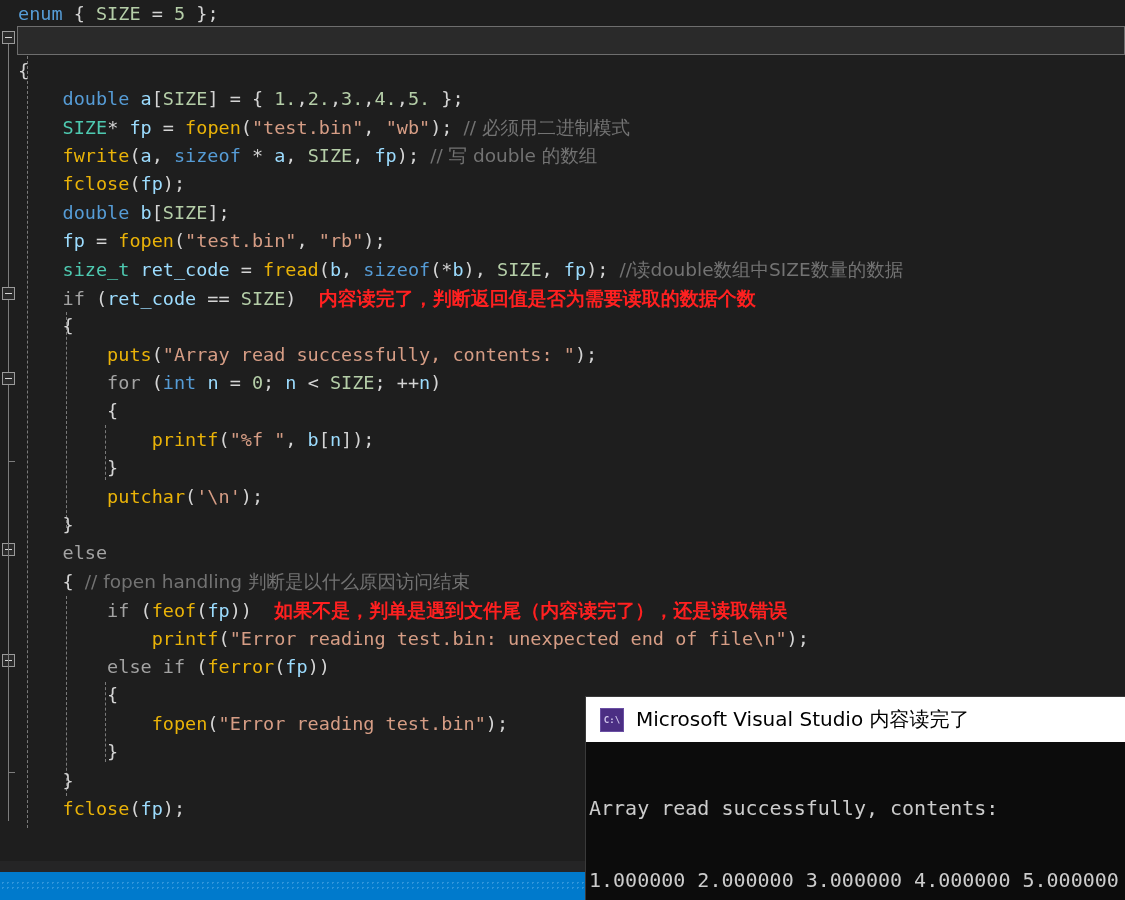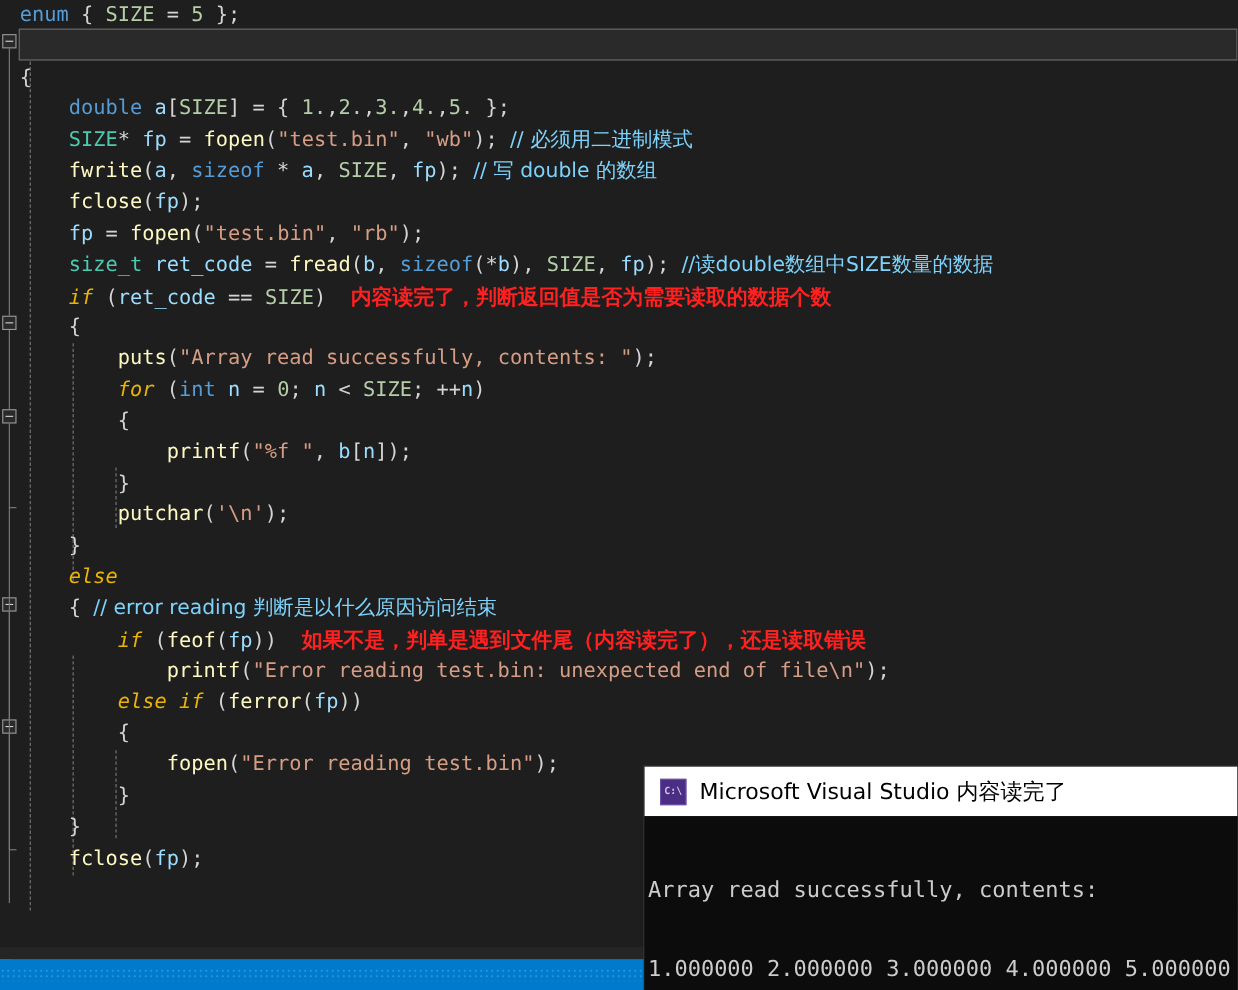--- a/index.html
+++ b/index.html
@@ -44,27 +44,27 @@
     position:absolute;left:17px;top:26px;width:1108px;height:29px;
     border:1px solid #6e6e6e;box-sizing:border-box;background:#2a2a2a;
     pointer-events:none;
   }
   
   .iguide{
     position:absolute;width:0;border-left:1px dashed #7a7a7a;
   }
   
   .kw{color:#569cd6;}
-  .kwc{color:#eab308;font-style:italic;}
+  .kwc{color:#a3a3a3;}
   .typ{color:#4ec9b0;}
-  .fn{color:#fef9c3;}
+  .fn{color:#eab308;}
   .var{color:#9cdcfe;}
   .str{color:#d69d85;}
   .num{color:#b5cea8;}
-  .cm{color:#7dd3fc;}
+  .cm{color:#737373;}
   .pn{color:#d4d4d4;}
   .red{color:#ff2020;font-family:"DejaVu Sans","Liberation Sans",sans-serif;font-size:19px;font-weight:bold;}
   .cn{font-family:"DejaVu Sans","Liberation Sans",sans-serif;}
   
   #statusbar{
     position:absolute;left:0;top:863px;width:588px;height:33px;
     background:#3f3f46;color:#e6e6e6;
     font-family:"DejaVu Sans","Liberation Sans",sans-serif;font-size:15px;
     display:flex;align-items:flex-start;flex-direction:column;
   }
@@ -150,33 +150,34 @@
   <div class="iguide" style="left:105px;top:682px;height:80px;"></div>
 
   <div class="code" id="code-lines">
       <div class="line"><span class="kw">enum</span><span class="pn"> { </span><span class="num">SIZE</span><span class="pn"> = </span><span class="num">5</span><span class="pn"> };</span></div>
       <div class="line"><span class="kw">int</span><span class="pn"> </span><span class="fn">main</span><span class="pn">(</span><span class="kw">void</span><span class="pn">)</span></div>
       <div class="line"><span class="pn">{</span></div>
       <div class="line"><span class="pn">    </span><span class="kw">double</span><span class="pn"> </span><span class="var">a</span><span class="pn">[</span><span class="num">SIZE</span><span class="pn">] = { </span><span class="num">1.</span><span class="pn">,</span><span class="num">2.</span><span class="pn">,</span><span class="num">3.</span><span class="pn">,</span><span class="num">4.</span><span class="pn">,</span><span class="num">5.</span><span class="pn"> };</span></div>
       <div class="line"><span class="pn">    </span><span class="typ">SIZE</span><span class="pn">* </span><span class="var">fp</span><span class="pn"> = </span><span class="fn">fopen</span><span class="pn">(</span><span class="str">"test.bin"</span><span class="pn">, </span><span class="str">"wb"</span><span class="pn">); </span><span class="cm cn">// 必须用二进制模式</span></div>
       <div class="line"><span class="pn">    </span><span class="fn">fwrite</span><span class="pn">(</span><span class="var">a</span><span class="pn">, </span><span class="kw">sizeof</span><span class="pn"> * </span><span class="var">a</span><span class="pn">, </span><span class="num">SIZE</span><span class="pn">, </span><span class="var">fp</span><span class="pn">); </span><span class="cm cn">// 写 double 的数组</span></div>
       <div class="line"><span class="pn">    </span><span class="fn">fclose</span><span class="pn">(</span><span class="var">fp</span><span class="pn">);</span></div>
+      <div class="line"><span class="pn">    </span><span class="kw">double</span><span class="pn"> </span><span class="var">b</span><span class="pn">[</span><span class="num">SIZE</span><span class="pn">];</span></div>
       <div class="line"><span class="pn">    </span><span class="var">fp</span><span class="pn"> = </span><span class="fn">fopen</span><span class="pn">(</span><span class="str">"test.bin"</span><span class="pn">, </span><span class="str">"rb"</span><span class="pn">);</span></div>
       <div class="line"><span class="pn">    </span><span class="typ">size_t</span><span class="pn"> </span><span class="var">ret_code</span><span class="pn"> = </span><span class="fn">fread</span><span class="pn">(</span><span class="var">b</span><span class="pn">, </span><span class="kw">sizeof</span><span class="pn">(*</span><span class="var">b</span><span class="pn">), </span><span class="num">SIZE</span><span class="pn">, </span><span class="var">fp</span><span class="pn">); </span><span class="cm cn">//读double数组中SIZE数量的数据</span></div>
       <div class="line"><span class="pn">    </span><span class="kwc">if</span><span class="pn"> (</span><span class="var">ret_code</span><span class="pn"> == </span><span class="num">SIZE</span><span class="pn">)  </span><span class="red">内容读完了，判断返回值是否为需要读取的数据个数</span></div>
       <div class="line"><span class="pn">    {</span></div>
       <div class="line"><span class="pn">        </span><span class="fn">puts</span><span class="pn">(</span><span class="str">"Array read successfully, contents: "</span><span class="pn">);</span></div>
       <div class="line"><span class="pn">        </span><span class="kwc">for</span><span class="pn"> (</span><span class="kw">int</span><span class="pn"> </span><span class="var">n</span><span class="pn"> = </span><span class="num">0</span><span class="pn">; </span><span class="var">n</span><span class="pn"> &lt; </span><span class="num">SIZE</span><span class="pn">; ++</span><span class="var">n</span><span class="pn">)</span></div>
       <div class="line"><span class="pn">        {</span></div>
       <div class="line"><span class="pn">            </span><span class="fn">printf</span><span class="pn">(</span><span class="str">"%f "</span><span class="pn">, </span><span class="var">b</span><span class="pn">[</span><span class="var">n</span><span class="pn">]);</span></div>
       <div class="line"><span class="pn">        }</span></div>
       <div class="line"><span class="pn">        </span><span class="fn">putchar</span><span class="pn">(</span><span class="str">'\n'</span><span class="pn">);</span></div>
       <div class="line"><span class="pn">    }</span></div>
       <div class="line"><span class="pn">    </span><span class="kwc">else</span></div>
-      <div class="line"><span class="pn">    { </span><span class="cm cn">// error reading 判断是以什么原因访问结束</span></div>
+      <div class="line"><span class="pn">    { </span><span class="cm cn">// fopen handling 判断是以什么原因访问结束</span></div>
       <div class="line"><span class="pn">        </span><span class="kwc">if</span><span class="pn"> (</span><span class="fn">feof</span><span class="pn">(</span><span class="var">fp</span><span class="pn">))  </span><span class="red">如果不是，判单是遇到文件尾（内容读完了），还是读取错误</span></div>
       <div class="line"><span class="pn">            </span><span class="fn">printf</span><span class="pn">(</span><span class="str">"Error reading test.bin: unexpected end of file\n"</span><span class="pn">);</span></div>
       <div class="line"><span class="pn">        </span><span class="kwc">else</span><span class="pn"> </span><span class="kwc">if</span><span class="pn"> (</span><span class="fn">ferror</span><span class="pn">(</span><span class="var">fp</span><span class="pn">))</span></div>
       <div class="line"><span class="pn">        {</span></div>
       <div class="line"><span class="pn">            </span><span class="fn">fopen</span><span class="pn">(</span><span class="str">"Error reading test.bin"</span><span class="pn">);</span></div>
       <div class="line"><span class="pn">        }</span></div>
       <div class="line"><span class="pn">    }</span></div>
       <div class="line"><span class="pn">    </span><span class="fn">fclose</span><span class="pn">(</span><span class="var">fp</span><span class="pn">);</span></div>
     </div>
   <div class="curline"></div>

